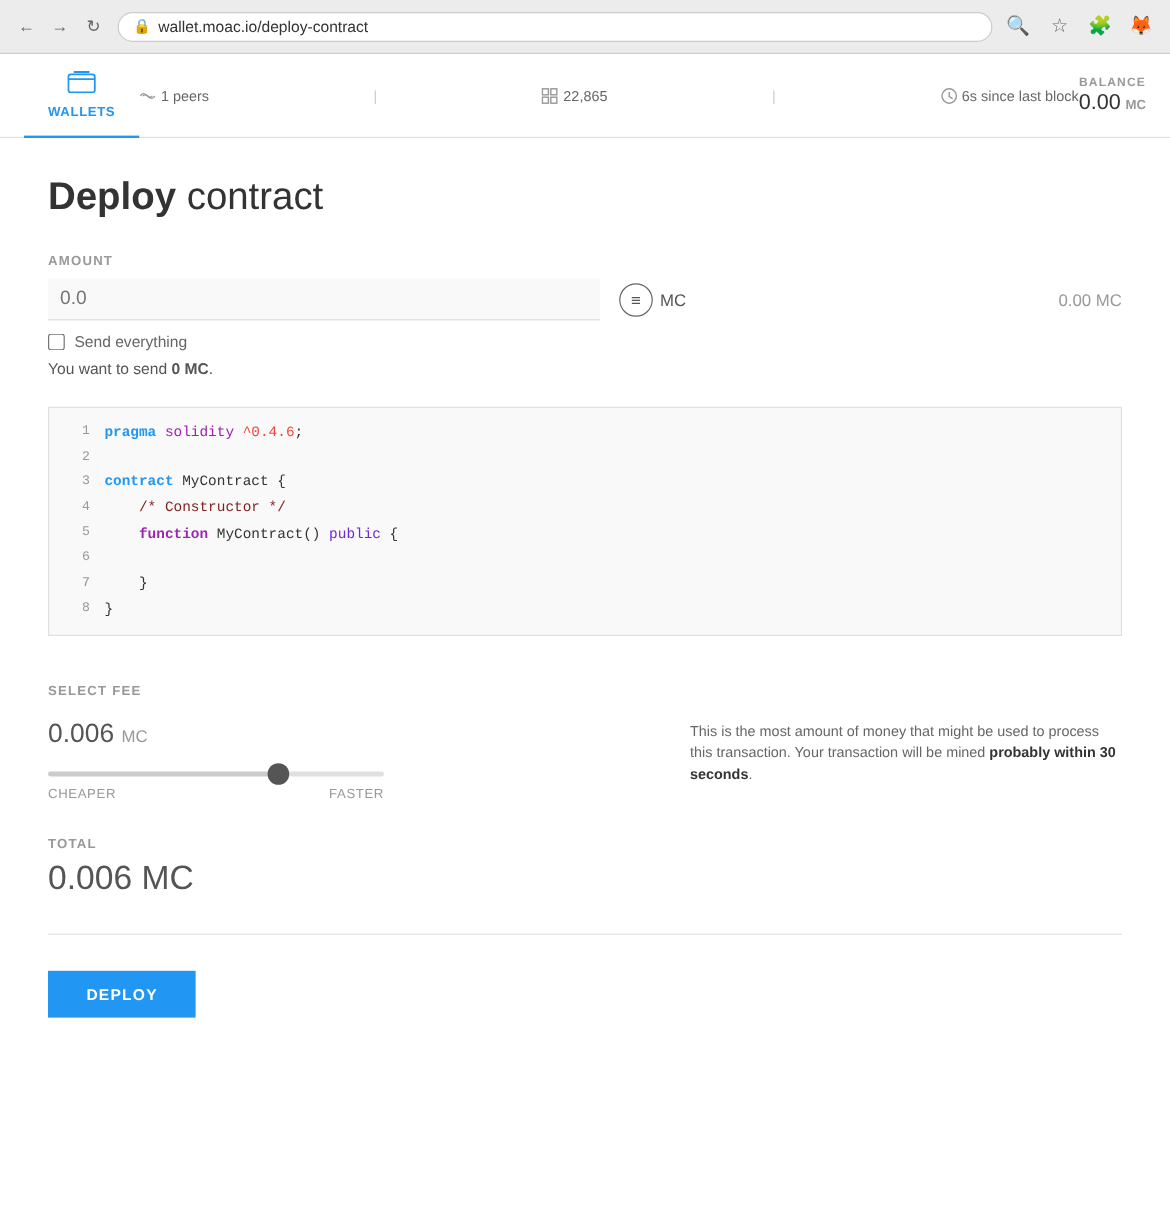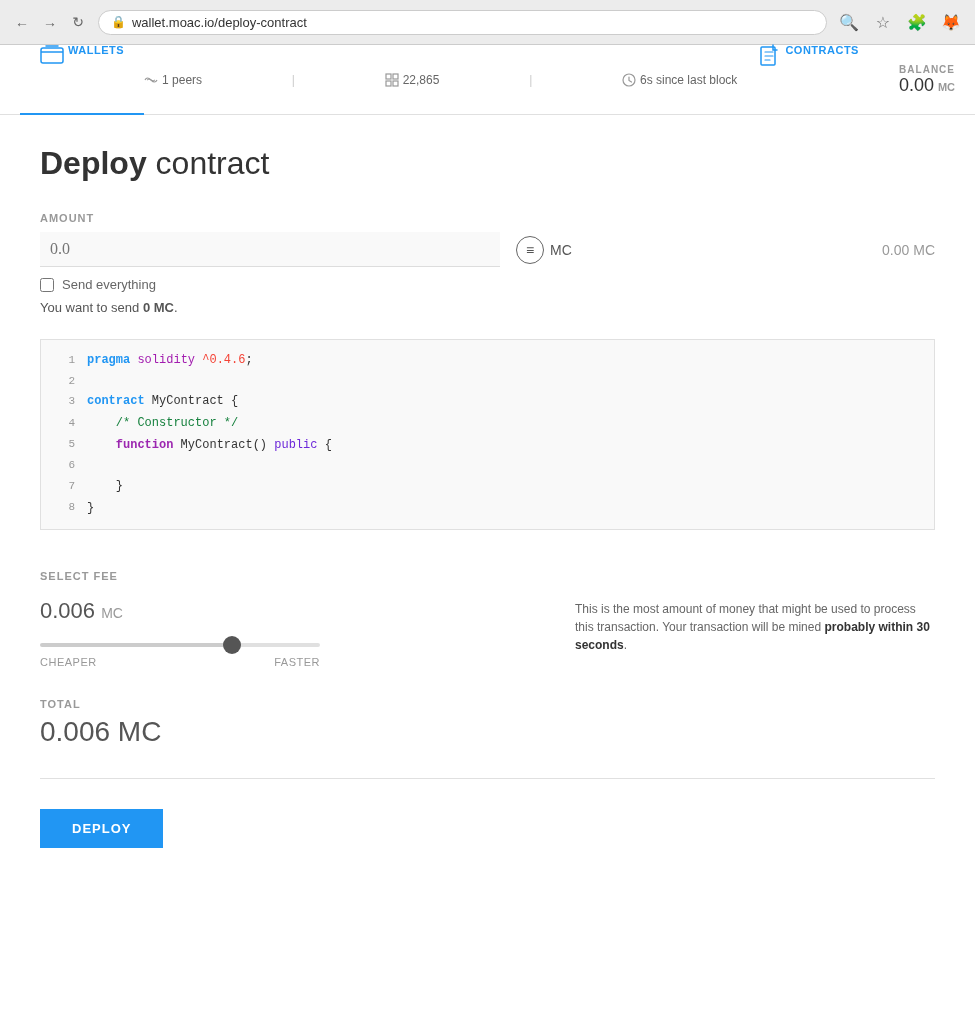--- a/index.html
+++ b/index.html
@@ -61,22 +61,22 @@
     .app-header {
       background: white;
       border-bottom: 1px solid #e0e0e0;
       padding: 0 20px;
       display: flex;
       align-items: center;
       height: 70px;
     }
     .nav-item {
       display: flex;
-      flex-direction: row;
-      align-items: flex-start;
+      flex-direction: column;
+      align-items: center;
       gap: 4px;
       padding: 0 20px;
       cursor: pointer;
       text-decoration: none;
       border-bottom: 2px solid transparent;
       height: 71px;
       justify-content: center;
     }
     .nav-item.active {
       border-bottom: 2px solid #2196f3;
@@ -182,21 +182,20 @@
     }
     .amount-input {
       width: 100%;
       border: none;
       border-bottom: 1px solid #ddd;
       background: #f9f9f9;
       padding: 8px 10px;
       font-size: 16px;
       color: #ccc;
       outline: none;
-      font-family: Liberation Serif, serif;
     }
     .currency-selector {
       display: flex;
       align-items: center;
       gap: 6px;
       cursor: pointer;
       color: #555;
       font-size: 14px;
     }
     .currency-circle {
@@ -286,21 +285,21 @@
     }
     .line-content {
       color: #333;
       white-space: pre;
     }
     .kw-pragma { color: #2196f3; font-weight: bold; }
     .kw-contract { color: #2196f3; font-weight: bold; }
     .kw-function { color: #9c27b0; font-weight: bold; }
     .kw-public { color: #6d28d9; }
     .kw-version { color: #f44336; }
-    .kw-comment { color: #15803d; }
+    .kw-comment { color: #7f1d1d; }
 
     
     .fee-section {
       margin-top: 40px;
     }
     .fee-amount {
       font-size: 22px;
       color: #555;
       margin: 8px 0;
     }
@@ -448,30 +447,20 @@
     <span class="status-item">
       <svg width="14" height="14" viewBox="0 0 14 14" fill="none">
           <circle cx="7" cy="7" r="6" stroke="#999" stroke-width="1.2"></circle>
           <path d="M7 4v3.5l2.5 1.5" stroke="#999" stroke-width="1.2" stroke-linecap="round"></path>
         </svg>
       <span>6s since last block</span>
     </span>
   </div>
 
   <div class="header-right">
-    <div class="nav-item">
-      <span class="nav-icon">
-        <svg width="24" height="24" viewBox="0 0 24 24" fill="none" xmlns="http://www.w3.org/2000/svg">
-          <rect x="4" y="3" width="14" height="18" rx="1" stroke="#2196f3" stroke-width="1.5" fill="none"></rect>
-          <path d="M8 8h8M8 12h8M8 16h5" stroke="#2196f3" stroke-width="1.2" stroke-linecap="round"></path>
-          <path d="M16 1v5h4" stroke="#2196f3" stroke-width="1.5" fill="none" stroke-linecap="round"></path>
-        </svg>
-      </span>
-      <span class="nav-label">CONTRACTS</span>
-    </div>
     <div class="balance-section">
       <div class="balance-label">BALANCE</div>
       <div>
         <span class="balance-value">0.00</span>
         <span class="balance-currency">MC</span>
       </div>
     </div>
   </div>
 </div>
 

